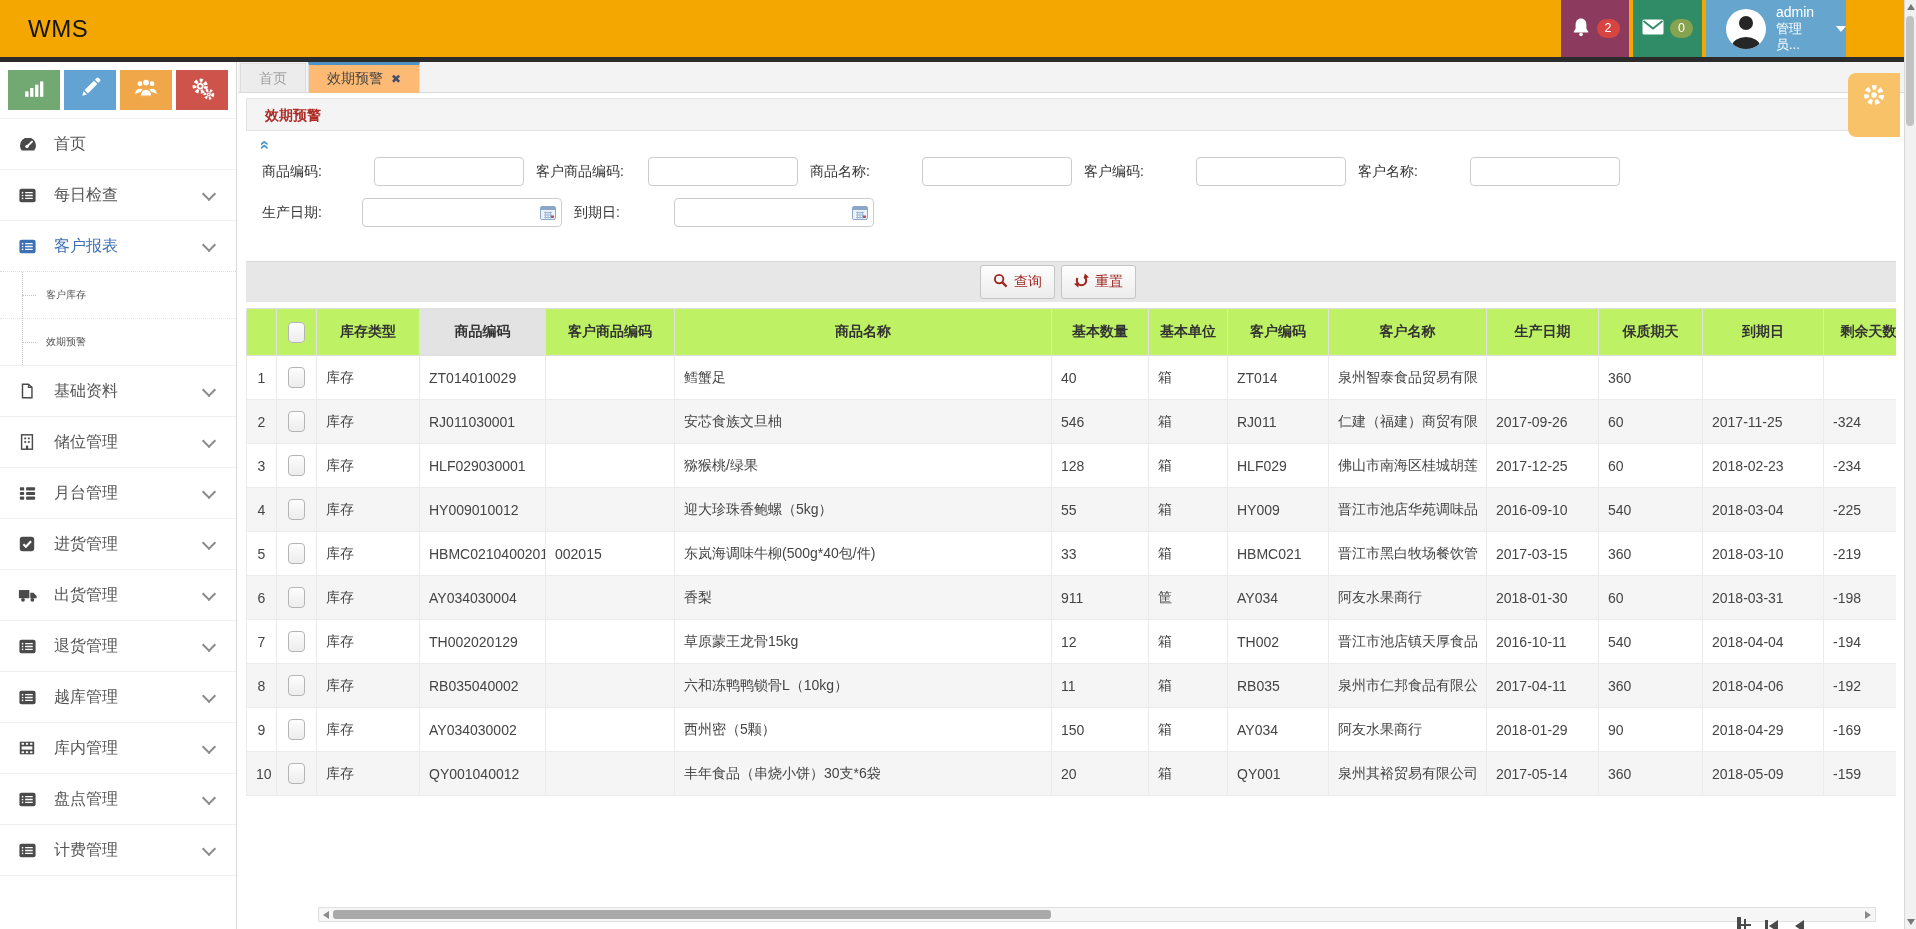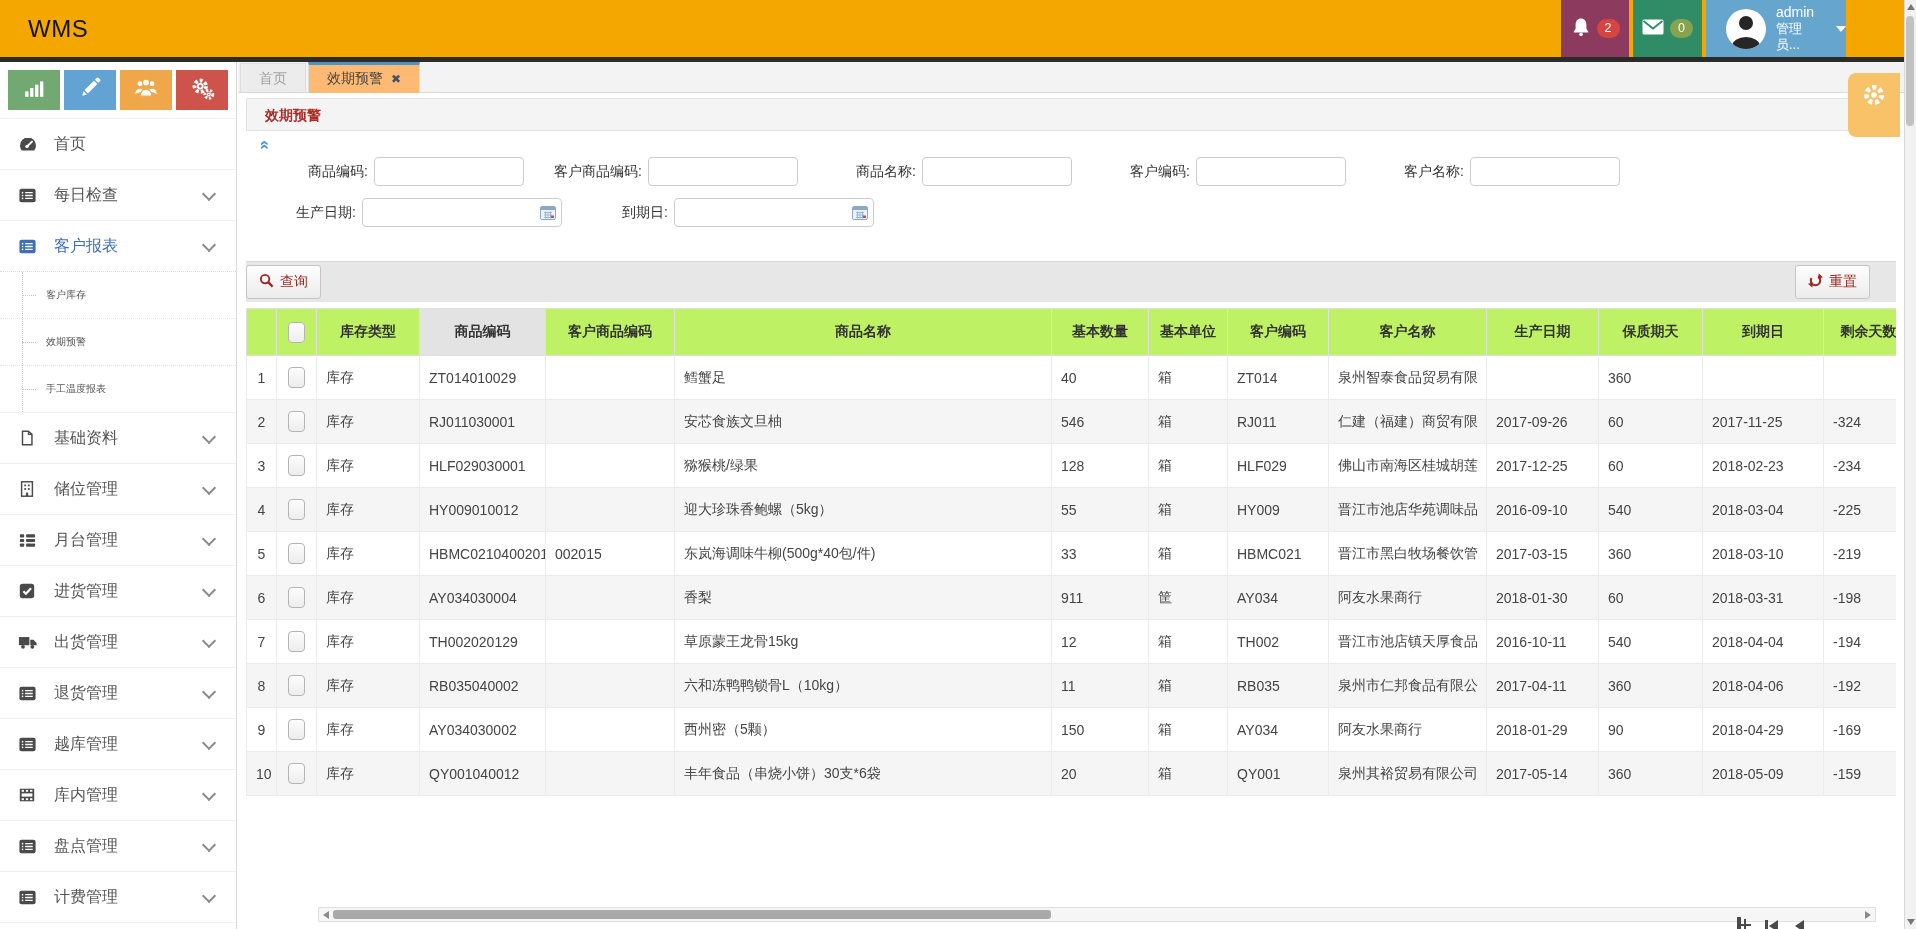--- a/index.html
+++ b/index.html
@@ -45,26 +45,26 @@
   .tab-close{color:#44506b;font-weight:bold;font-size:12px;margin-left:8px;cursor:pointer;}
 
   .panel{margin:5px 8px 0;}
   .panel-header{height:33px;line-height:33px;background:#f4f4f4;border:1px solid #e3e3e3;color:#AE2B26;font-weight:bold;font-size:14px;padding-left:18px;box-sizing:border-box;}
   .collapse-row{height:20px;padding:4px 0 0 14px;}
   .collapse{color:#4596D3;display:inline-block;transform:rotate(90deg);font-size:17px;font-weight:bold;cursor:pointer;}
   .form-row{display:flex;align-items:center;padding-left:16px;margin-top:2px;}
   .form-row + .form-row{margin-top:12px;}
   .fgroup{display:flex;align-items:center;width:262px;flex:none;margin-right:12px;}
   .fgroup.wide{width:300px;}
-  .fgroup label{flex:1;text-align:right;font-size:14px;color:#333;margin-right:6px;white-space:nowrap;}
+  .fgroup label{flex:1;text-align:left;font-size:14px;color:#333;margin-right:6px;white-space:nowrap;}
   .fgroup .finput{width:150px;height:29px;border:1px solid #ccc;border-radius:4px;background:#fff;box-sizing:border-box;flex:none;}
   .fgroup .finput.date{width:200px;position:relative;}
   .cal-ic{position:absolute;right:5px;top:6px;cursor:pointer;}
 
-  .toolbar-strip{height:40px;background:#e7e7e7;border-top:1px solid #d8d8d8;display:flex;align-items:center;justify-content:space-between;gap:6px;padding-right:26px;margin-top:34px;}
+  .toolbar-strip{height:40px;background:#e7e7e7;border-top:1px solid #d8d8d8;display:flex;align-items:center;justify-content:center;gap:6px;padding-right:26px;margin-top:34px;}
   .tb-btn{height:32px;display:flex;align-items:center;gap:6px;padding:0 12px;background:linear-gradient(#fefefe,#ececec);border:1px solid #c5c5c5;border-radius:3px;color:#9E261F;font-size:14px;cursor:pointer;}
 
   .table-wrap{margin:6px 0 0;overflow:hidden;}
   table.grid{table-layout:fixed;width:1667px;border-collapse:collapse;font-size:14px;color:#444;}
   table.grid th{height:46px;background:#bef264;border:1px solid #e0e0e0;font-weight:bold;color:#333;text-align:center;padding:0 4px;overflow:hidden;white-space:nowrap;}
   table.grid th.sorted{background:#e3e3e3;}
   table.grid td{height:43px;border:1px solid #ebebeb;padding:0 9px;white-space:nowrap;overflow:hidden;background:#fff;}
   table.grid tbody tr:nth-child(even) td{background:#f5f5f5;}
   td.c,th.c{text-align:center;padding:0 2px;}
   .cb{display:inline-block;width:15px;height:19px;border:1px solid #b5b5b5;border-radius:4px;background:linear-gradient(#fdfdfd,#ededed);cursor:pointer;vertical-align:middle;}
@@ -219,23 +219,20 @@
           </span>
           <span class="mi-label">客户报表</span>
           <span class="chev"></span>
         </div>
         <div class="submenu">
           <div class="sub-item">
             <span>客户库存</span>
           </div>
           <div class="sub-item">
             <span>效期预警</span>
-          </div>
-          <div class="sub-item">
-            <span>手工温度报表</span>
           </div>
         </div>
         <div class="menu-item">
           <span class="mi-icon">
             <svg viewBox="0 0 20 20" width="18" height="18">
               <path fill="none" stroke="currentColor" stroke-width="1.6" d="M5 2.5h6.5L15.5 6v11.5H5z"></path>
               <path fill="none" stroke="currentColor" stroke-width="1.2" d="M11.5 2.5V6h4"></path>
             </svg>
           </span>
           <span class="mi-label">基础资料</span>

